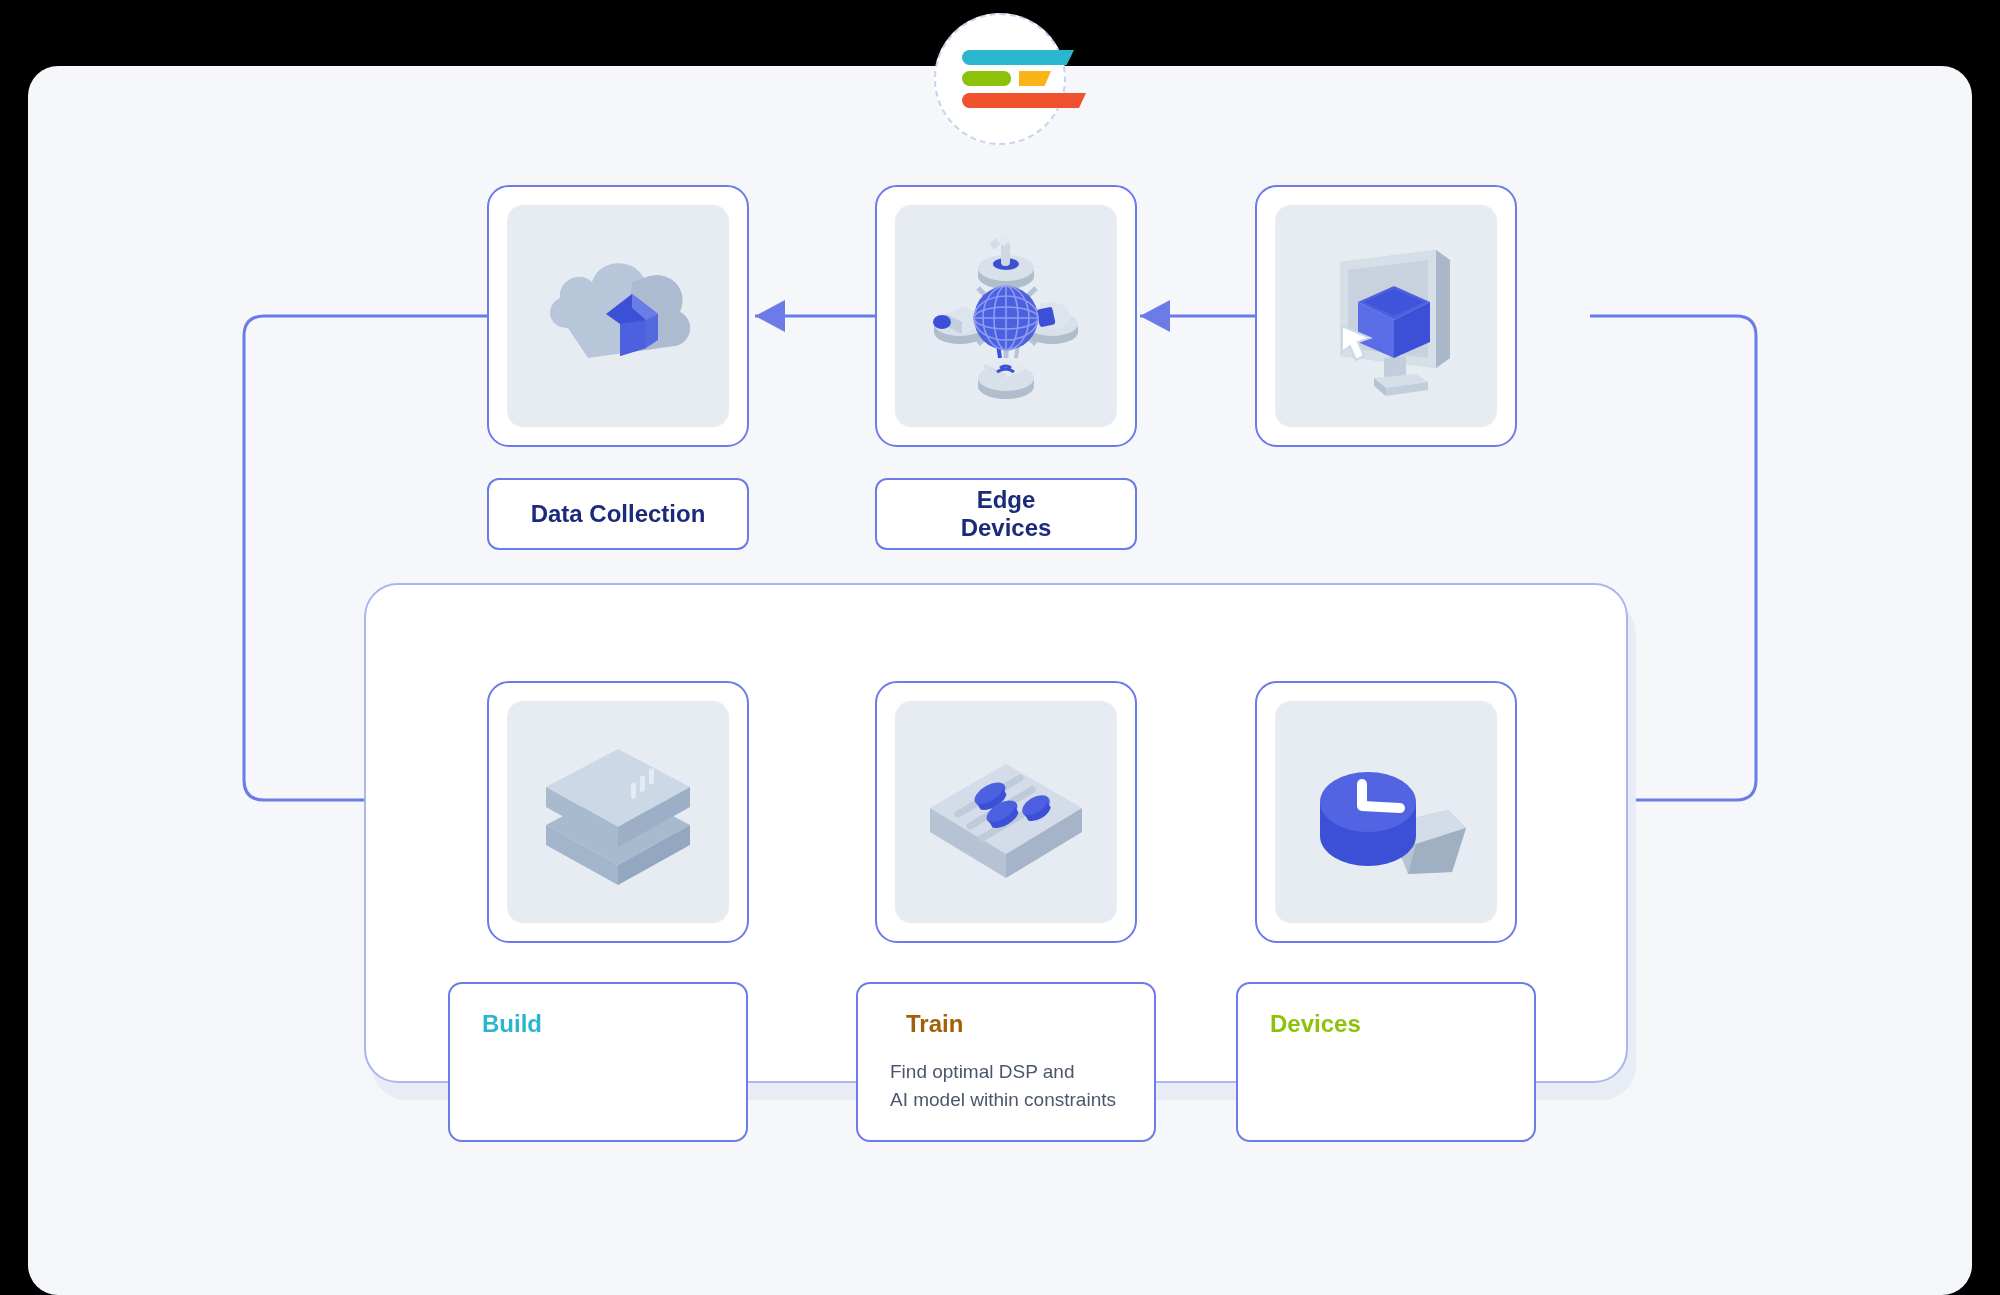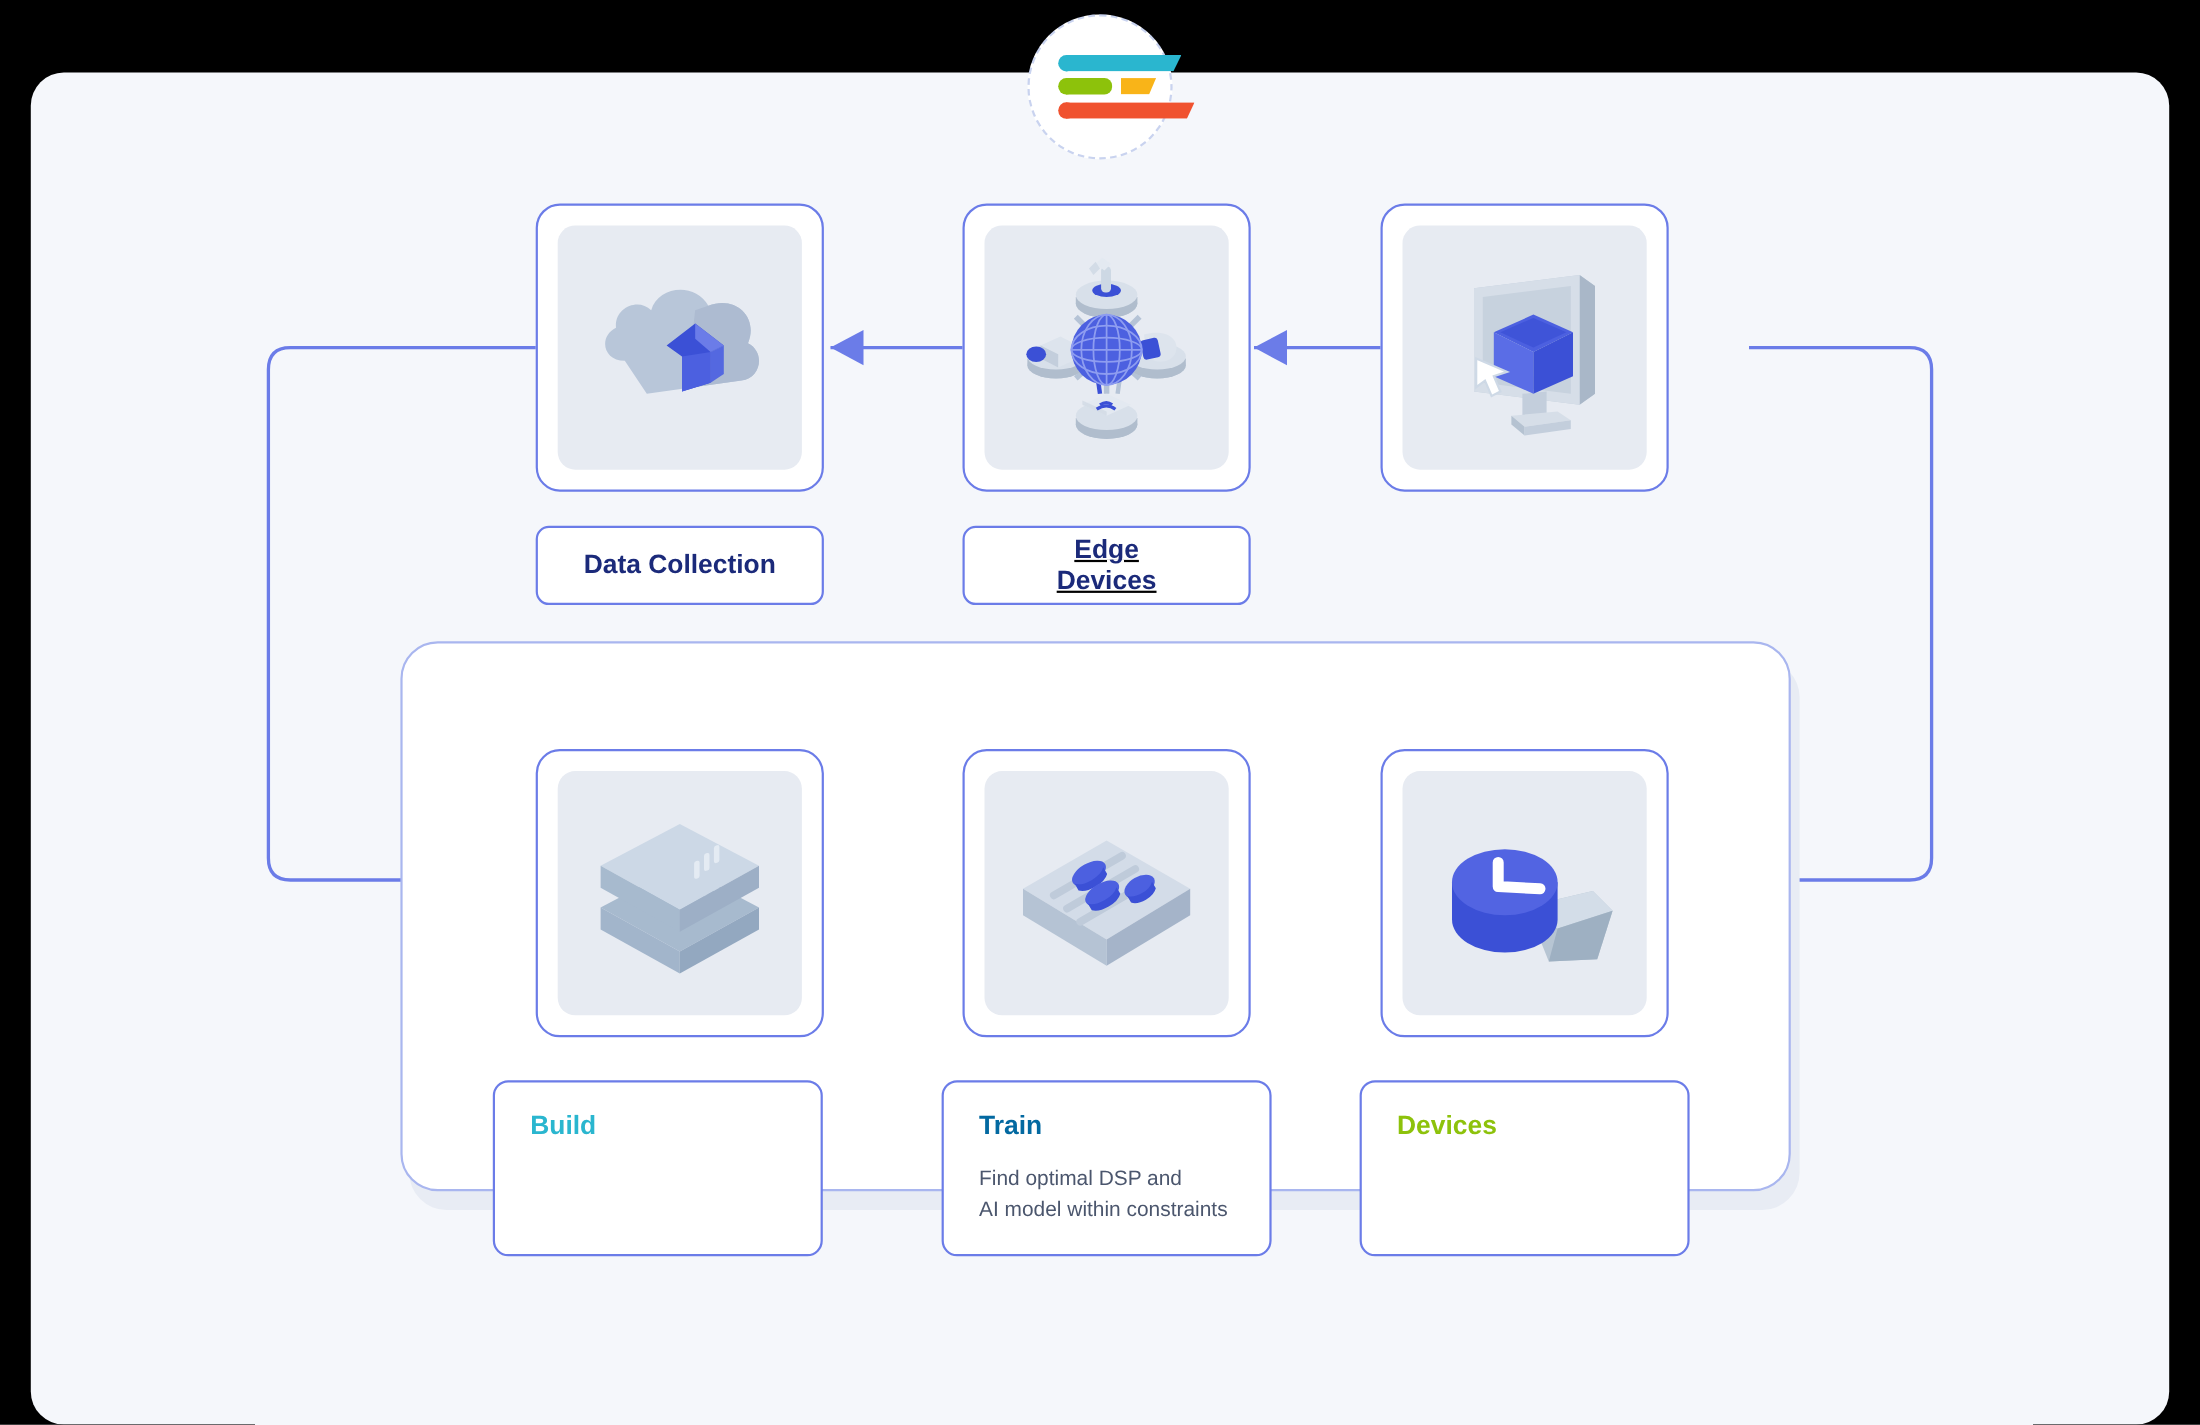--- a/index.html
+++ b/index.html
@@ -266,21 +266,21 @@
         <polygon points="68,76 98,63 128,76 98,90" fill="#3b50d6" opacity="0.75"></polygon>
 
         <polygon points="46,100 74,112 62,116 68,130 60,134 54,120 46,126" fill="#ffffff" stroke="#ced9e6" stroke-width="2"></polygon>
       </svg>
     </div>
   </div>
 
   <div class="label-card" style="left:487px; top:478px; width:262px;">
     <span class="txt">Data Collection</span>
   </div>
-  <div class="label-card" style="left:875px; top:478px; width:262px;text-decoration:underline;">
+  <div class="label-card" style="left:875px; top:478px; width:262px;">
     <span class="txt">Edge
 Devices</span>
   </div>
 
   <div class="tile" style="left:487px; top:681px;">
     <div class="tile-inner">
       <svg width="180" height="170" viewBox="0 0 180 170">
 
         <polygon points="18,98 90,60 162,98 90,138" fill="#a7bace"></polygon>
         <polygon points="18,98 90,138 90,158 18,118" fill="#a2b5cb"></polygon>
@@ -343,21 +343,21 @@
         <path d="M66 52 L66 74 L104 76" stroke="#ffffff" stroke-width="10" fill="none" stroke-linecap="round" stroke-linejoin="round"></path>
       </svg>
     </div>
   </div>
 
   <div class="info-card" style="left:448px; top:982px;">
     <div class="title" style="color:#2ab6cf;">Build</div>
   </div>
 
   <div class="info-card" style="left:856px; top:982px;">
-    <div class="title" style="color:#0369a1;">Train</div>
+    <div class="title" style="color:#a16207;margin-left:16px;">Train</div>
     <div class="desc">Find optimal DSP and
 AI model within constraints</div>
   </div>
 
   <div class="info-card" style="left:1236px; top:982px;">
     <div class="title" style="color:#8dc20b;">Devices</div>
   </div>
 
 </div>
 

